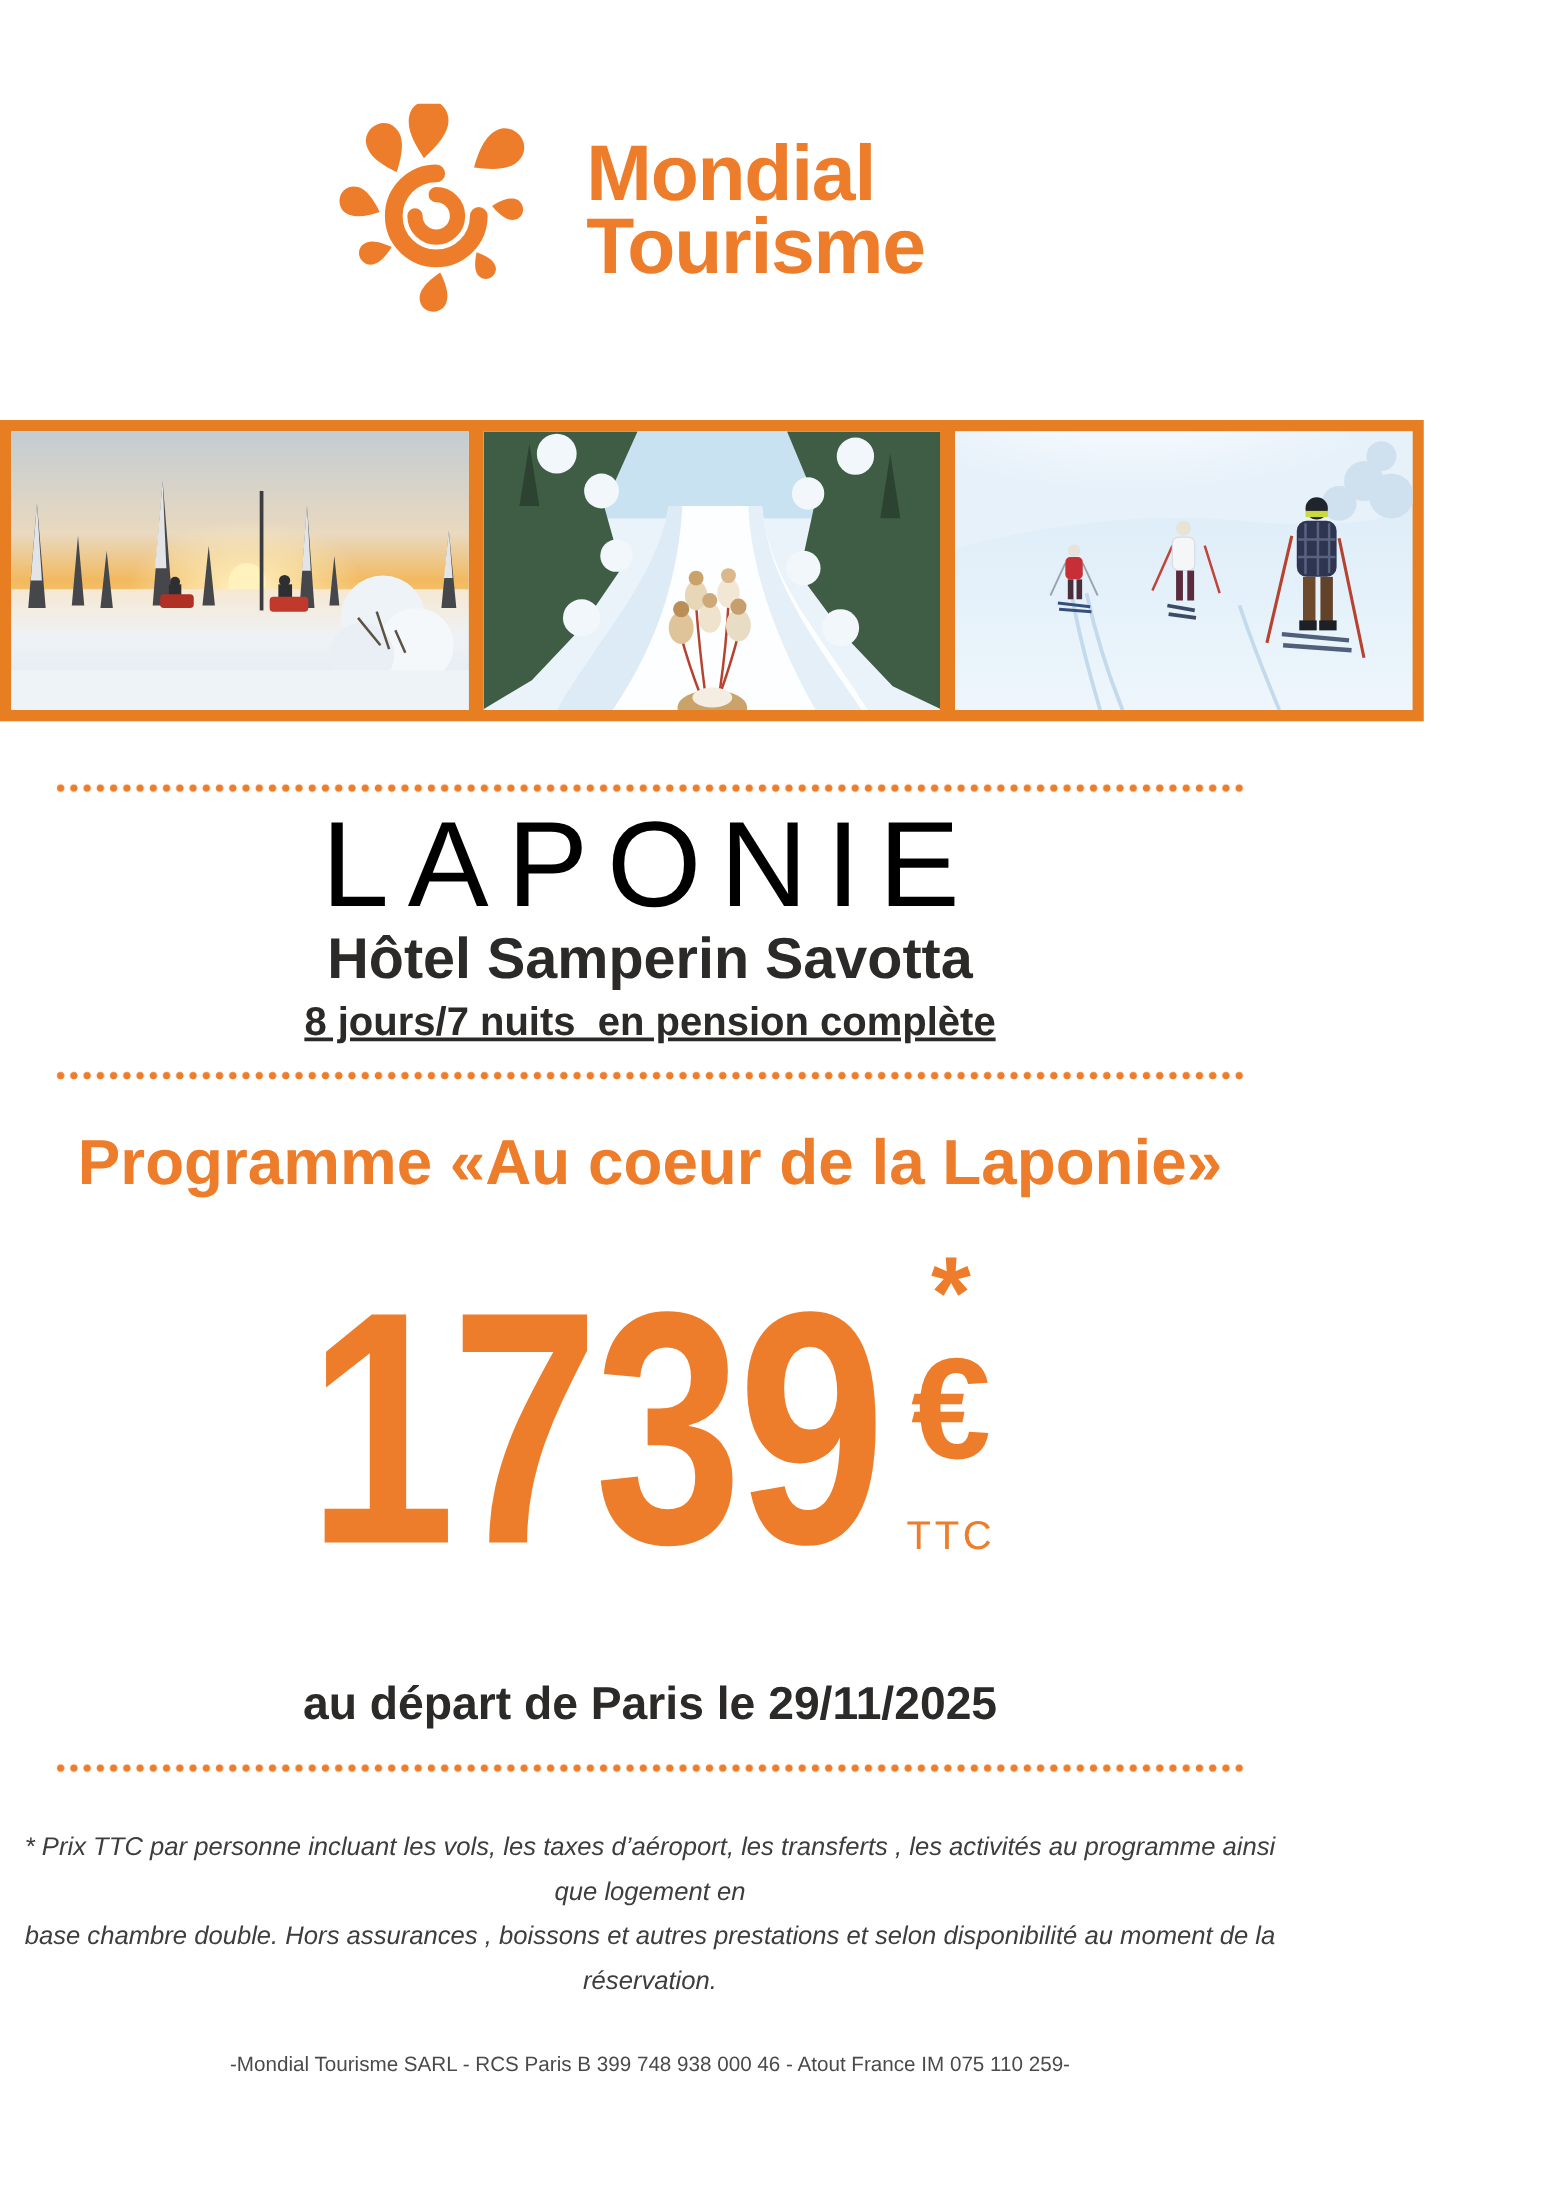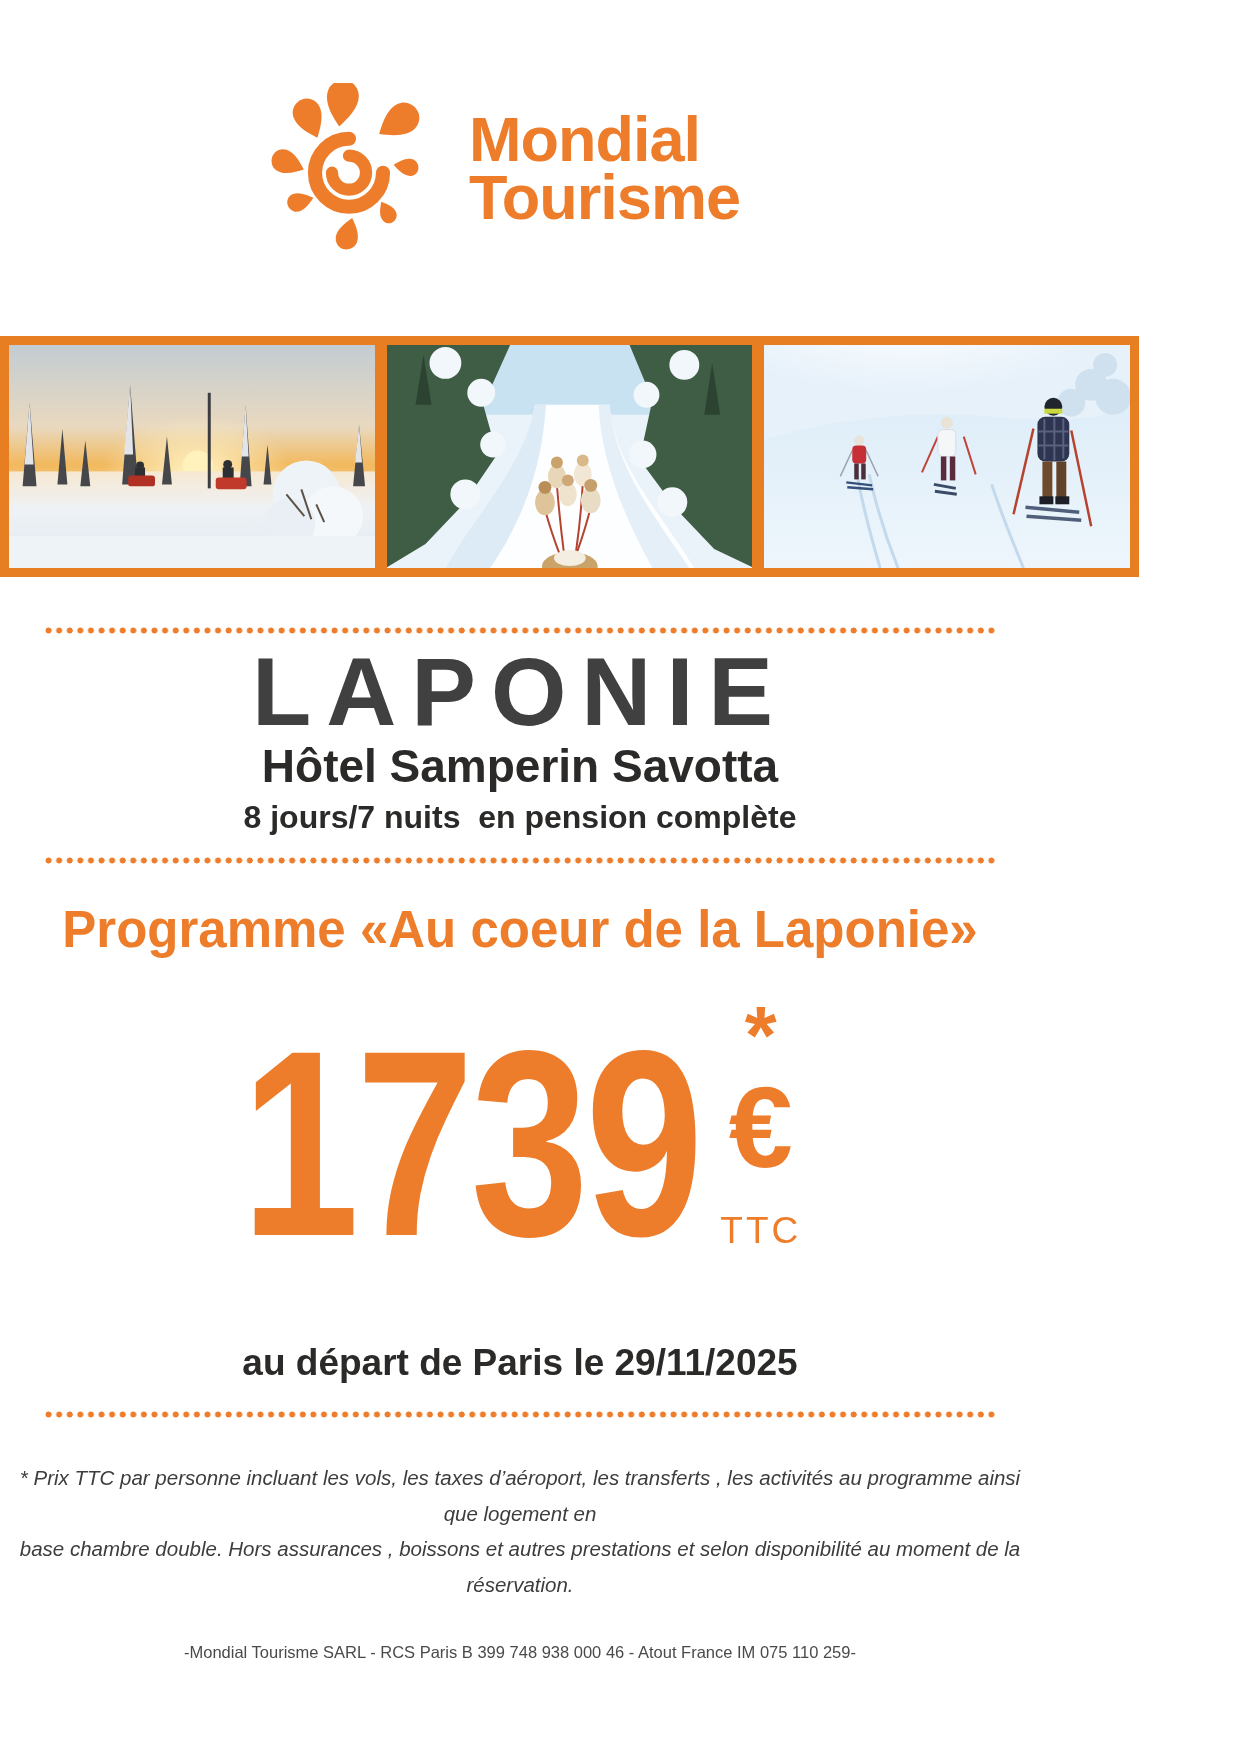--- a/index.html
+++ b/index.html
@@ -33,39 +33,39 @@
     height:7px;width:950px;margin:0 auto;
     background-image:radial-gradient(circle at 3.5px 3.5px,#ED7D2B 2.7px,rgba(0,0,0,0) 3.3px);
     background-size:10.6px 7px;background-repeat:repeat-x;
   }
   .dots1{margin-top:50px;}
   .dots2{margin-top:24px;}
   .dots3{margin-top:30px;}
 
   
   .laponie{
-    margin-top:14px;font-size:97px;line-height:0.9;font-weight:bold;
-    letter-spacing:15px;color:#404040;
+    margin-top:14px;font-size:97px;line-height:0.9;font-weight:normal;
+    letter-spacing:15px;color:#000000;
   }
   .subtitle{margin-top:8px;font-size:46px;line-height:1;font-weight:bold;}
-  .duration{margin-top:12px;font-size:32px;line-height:1;font-weight:bold;white-space:pre-wrap;}
+  .duration{margin-top:12px;font-size:32px;line-height:1;font-weight:bold;white-space:pre-wrap;text-decoration:underline;}
 
   .prog-heading{margin-top:40px;font-size:51px;line-height:1;font-weight:bold;color:#ED7D2B;}
   .activities{margin-top:16px;font-size:33px;line-height:63px;font-weight:bold;}
 
   
   .price-row{display:flex;justify-content:center;align-items:flex-start;margin-top:85px;height:212px;text-align:right;}
   .price-digits{
     font-size:265px;line-height:0.78;font-weight:bold;color:#ED7D2B;
     display:inline-block;transform:scaleX(0.80);margin:0 -55px;letter-spacing:-4px;
   }
   .price-suffix{display:flex;flex-direction:column;align-items:center;margin-left:18px;margin-top:-42px;}
   .price-asterisk{font-size:82px;line-height:0.9;color:#ED7D2B;font-weight:bold;}
   .price-euro{font-size:115px;line-height:0.9;color:#ED7D2B;font-weight:bold;margin-top:4px;}
-  .price-ttc{font-size:37px;line-height:1;color:#ED7D2B;letter-spacing:3px;margin-top:32px;font-weight:normal;}
+  .price-ttc{font-size:32px;line-height:1;color:#ED7D2B;letter-spacing:3px;margin-top:32px;font-weight:normal;}
 
   .departure{margin-top:92px;font-size:37px;line-height:1;font-weight:bold;}
 
   
   .footnote{margin-top:42px;font-size:20.5px;line-height:35.5px;color:#3d3d3d;font-style:italic;}
   .footer-line{margin-top:42px;font-size:16.5px;line-height:1;color:#4a4a4a;}
 </style>
 </head>
 <body>
 

